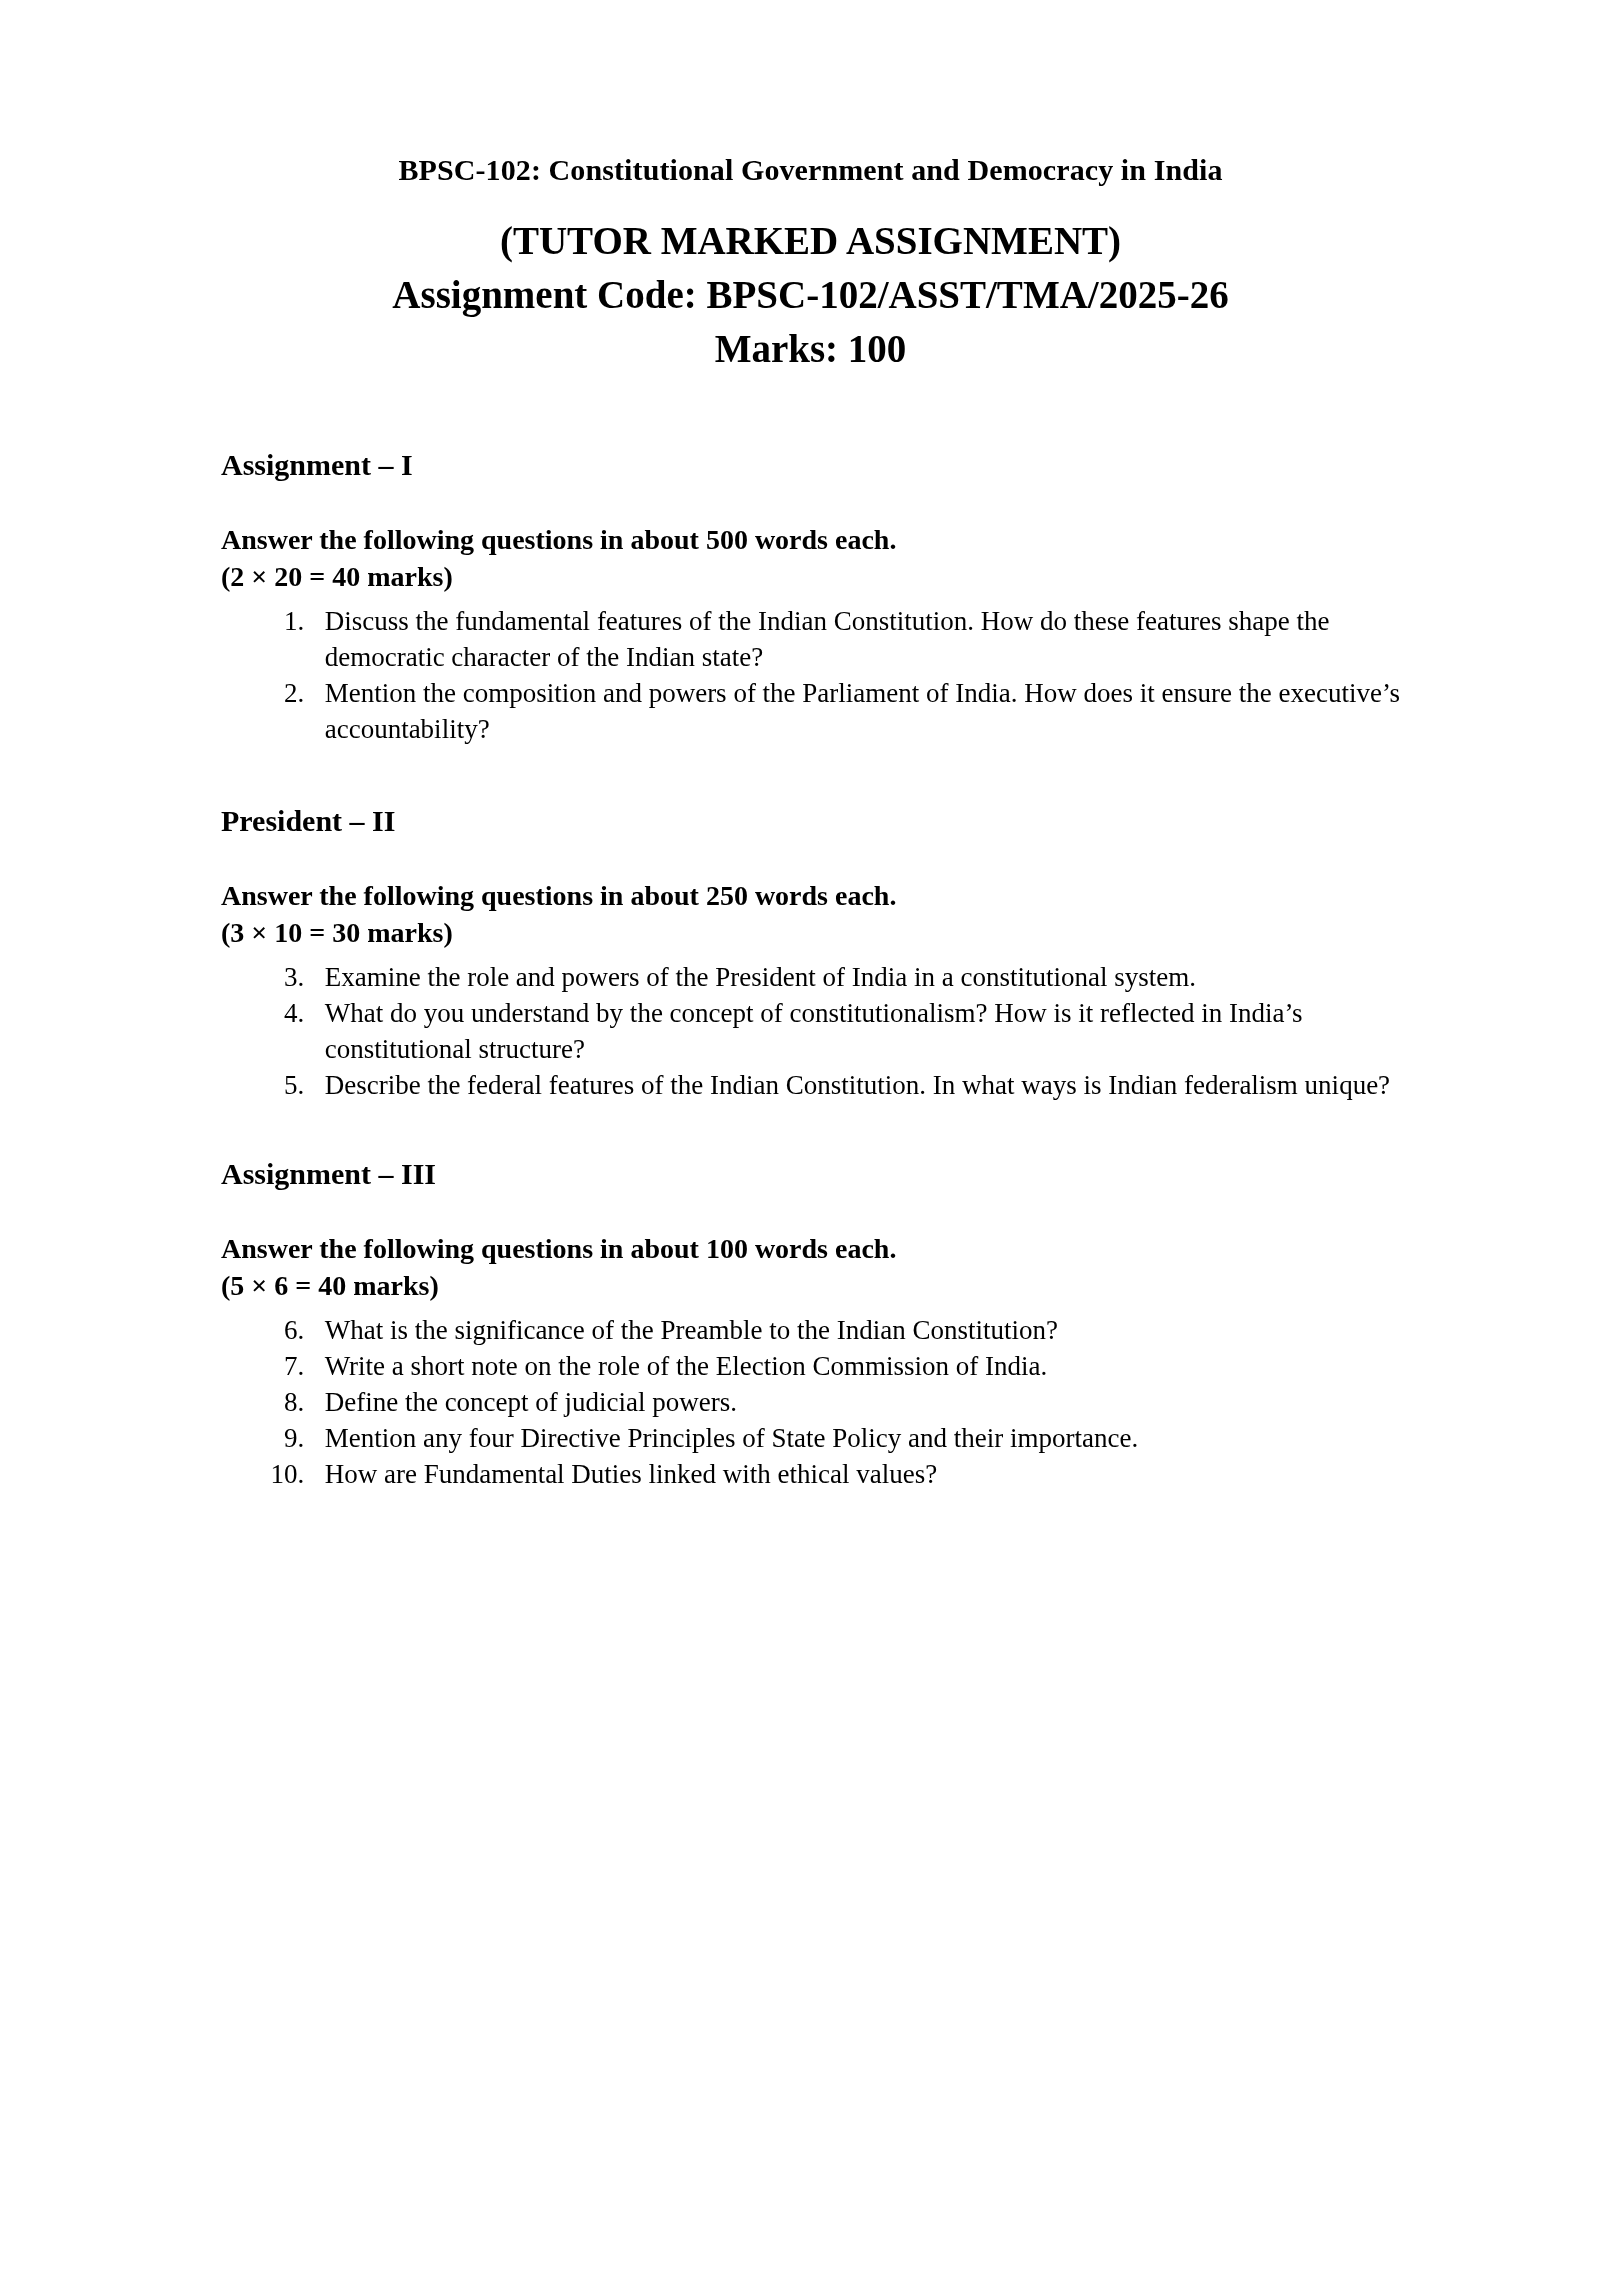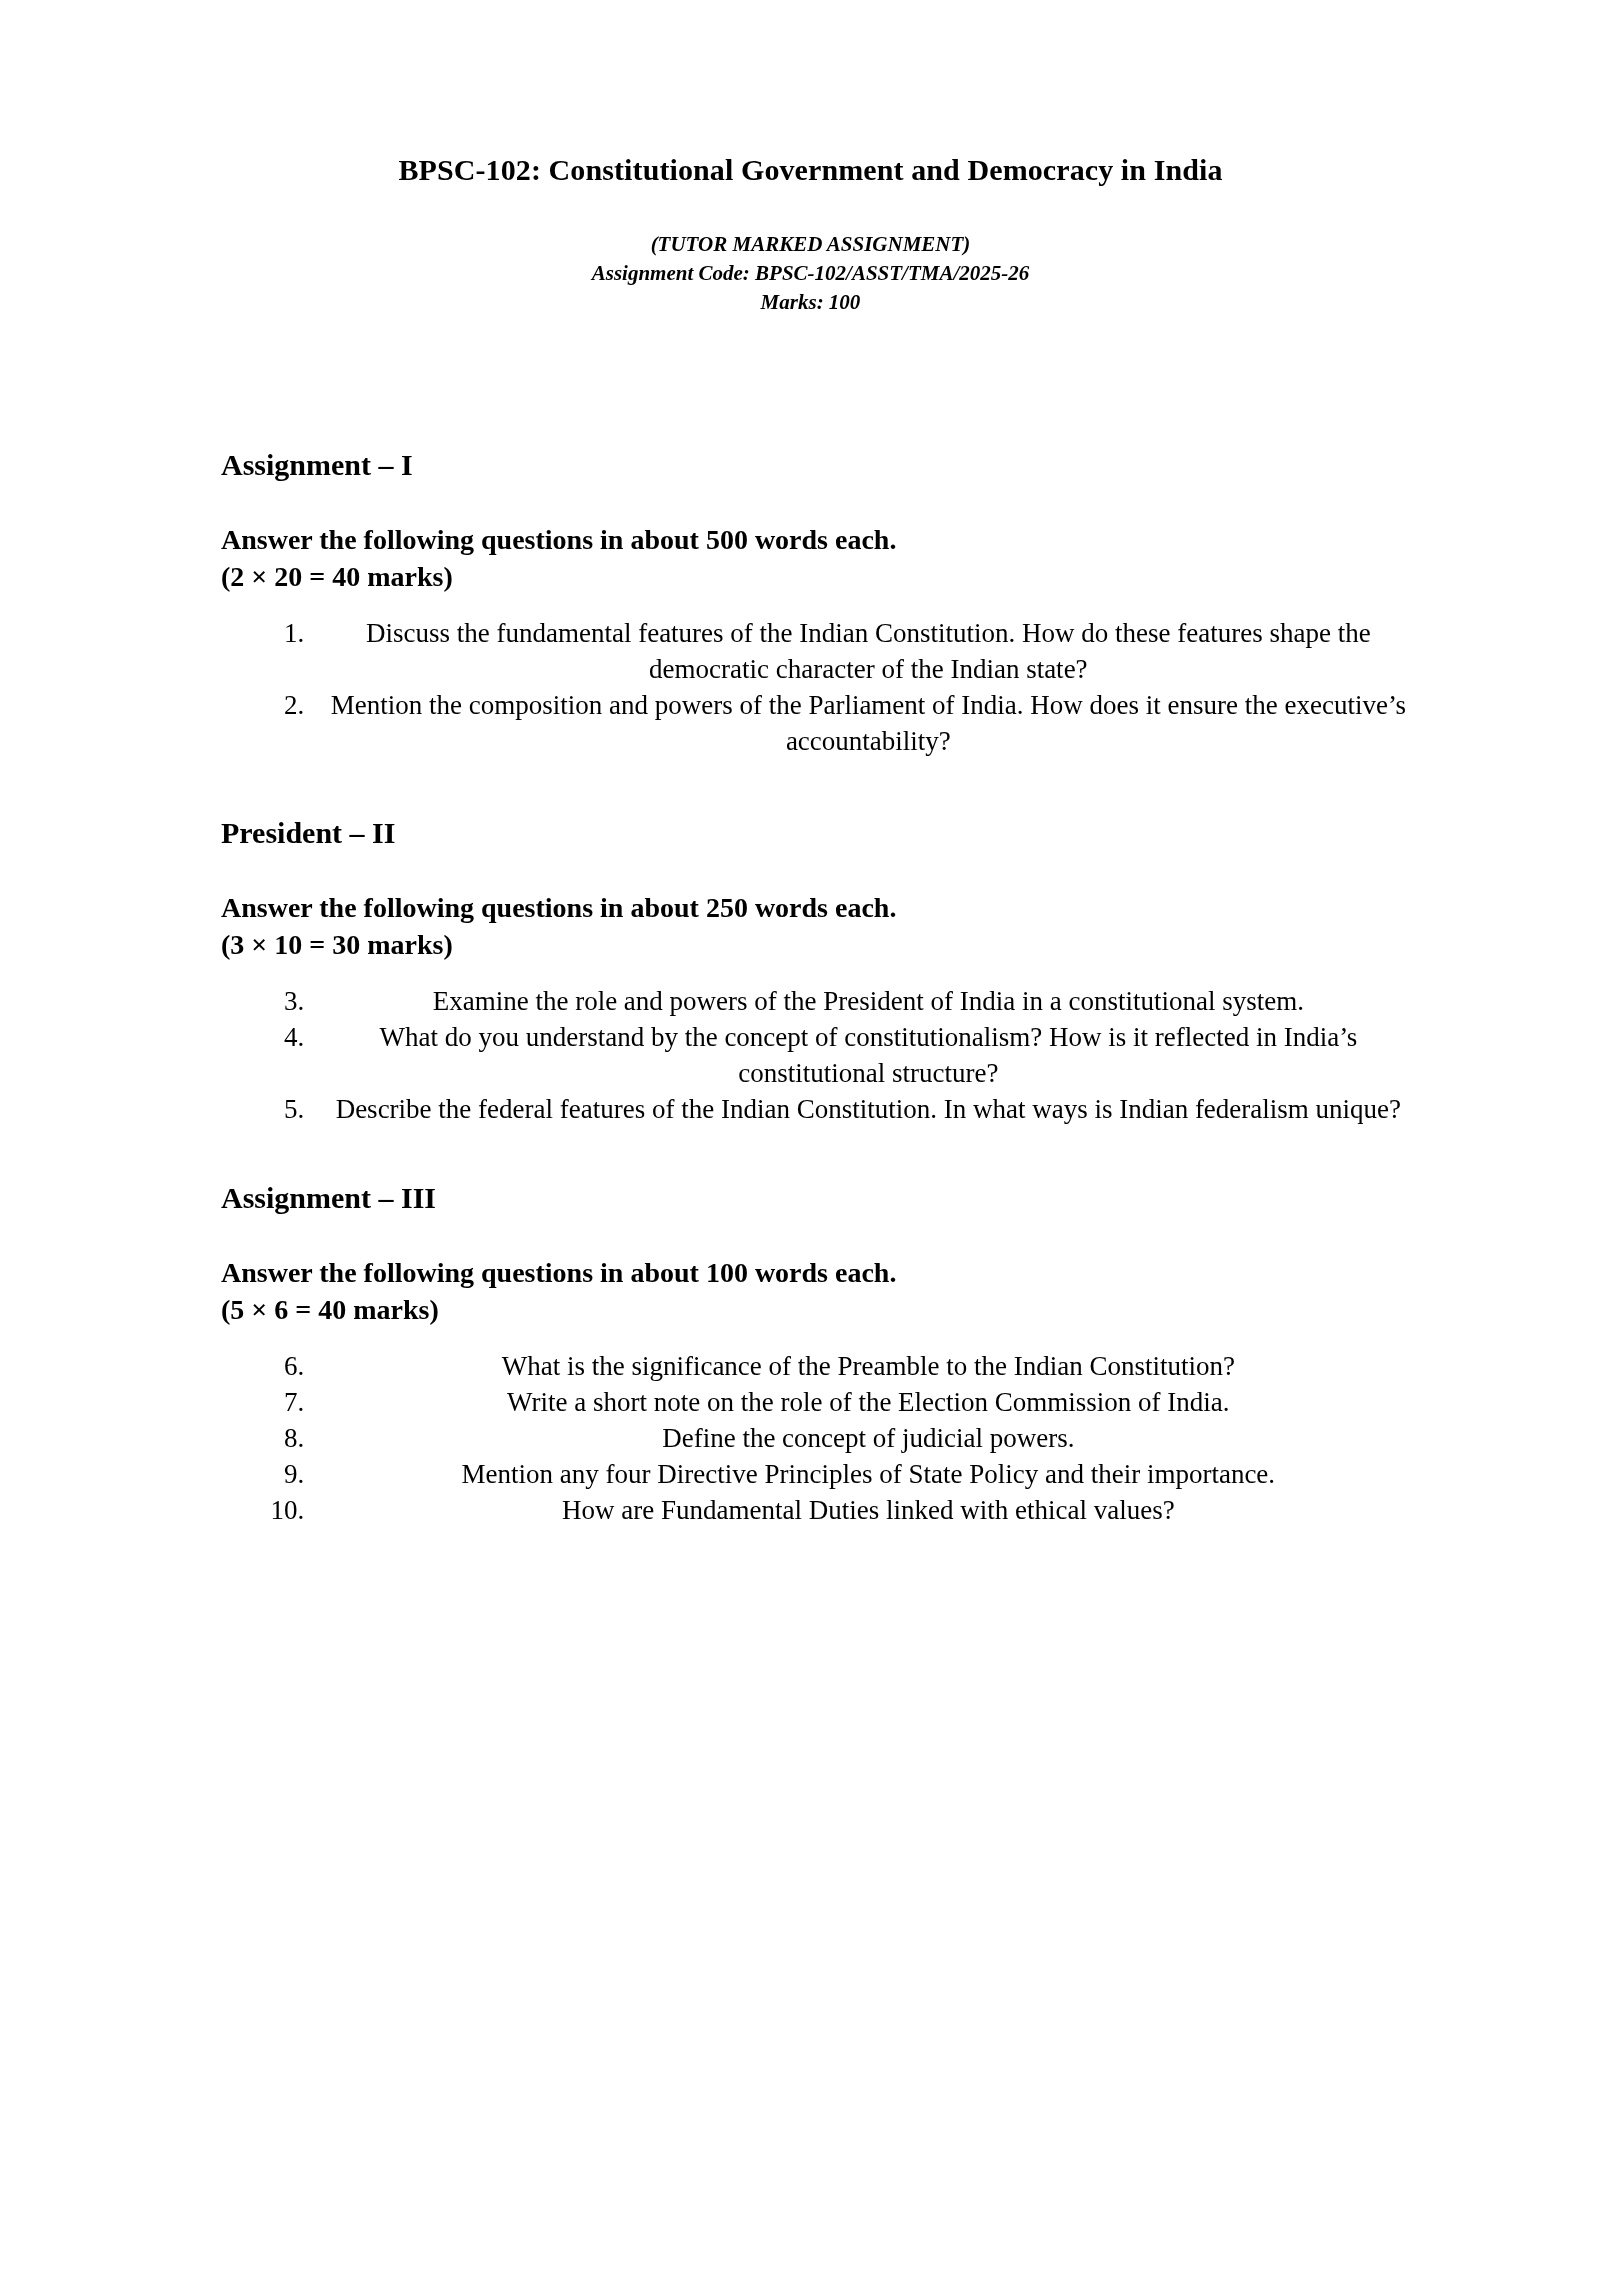--- a/index.html
+++ b/index.html
@@ -27,25 +27,24 @@
     width: 1621px;
     text-align: center;
   }
   .doc-title {
     font-size: 30px;
     font-weight: bold;
     line-height: 1.2;
     letter-spacing: 0.1px;
   }
   .doc-subblock {
-    margin-top: 42px;
-    font-size: 21px;
+    margin-top: 26px;
+    font-size: 39px;
     font-weight: bold;
     line-height: 1.38;
-    font-style: italic;
   }
   .doc-subblock div { white-space: nowrap; }
 
   
   .content {
     position: absolute;
     top: 446px;
     left: 221px;
     width: 1191px;
   }
@@ -62,26 +61,25 @@
   .instructions {
     font-size: 28px;
     font-weight: bold;
     line-height: 1.32;
     margin-top: 38px;
   }
   .instructions div { margin: 0; }
 
   ol.qlist {
     list-style-type: decimal;
-    margin: 20px 0 0 0;
+    margin: 8px 0 0 0;
     padding-left: 90px;
     font-size: 27px;
     line-height: 1.33;
     font-weight: normal;
-    text-align: center;
   }
   ol.qlist li {
     padding-left: 13.7px;
     margin: 0 0 0 0;
   }
 
   .gap-after-list-1 { height: 54px; }
   .gap-after-list-2 { height: 51px; }
 </style>
 </head>

